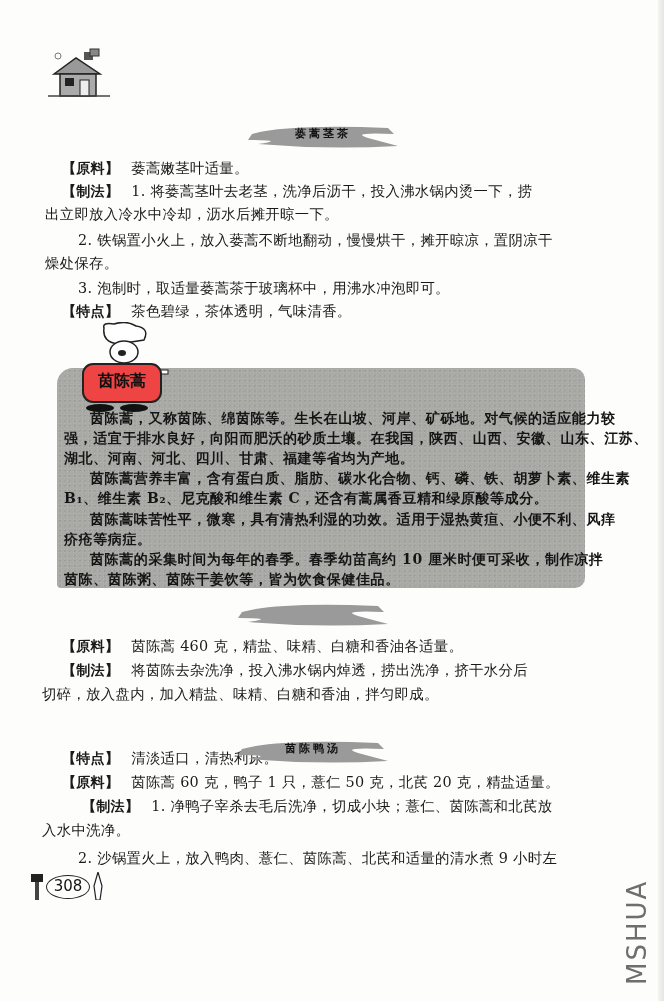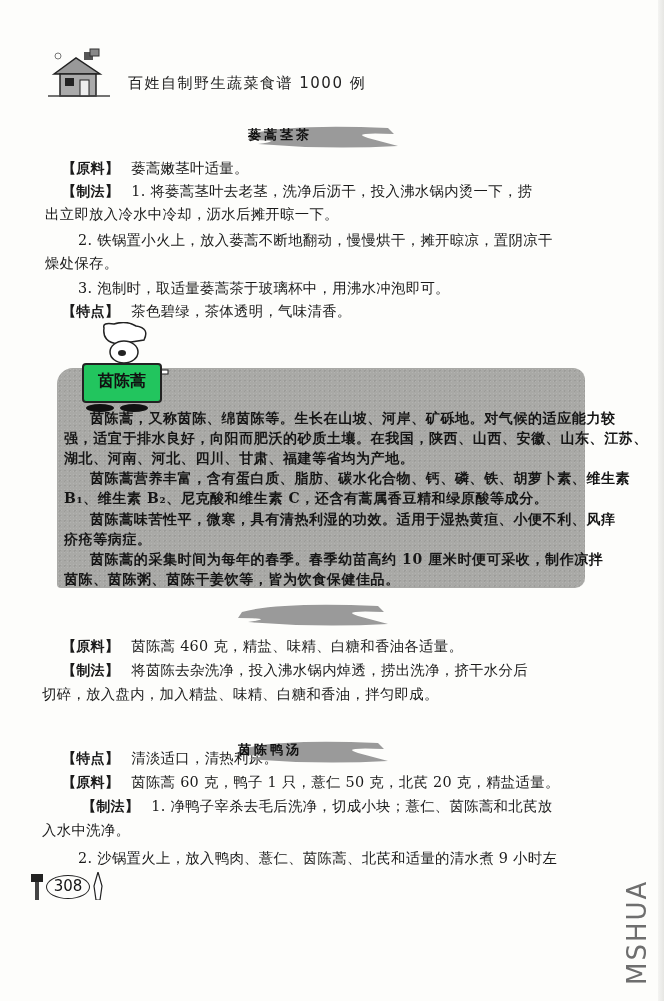--- a/index.html
+++ b/index.html
@@ -11,33 +11,33 @@
     }
     .page-edge { position: absolute; right: 0; top: 0; width: 6px; height: 1001px; background: linear-gradient(to right, #f4f4f2, #e6e6e3); }
     
     .header { position: absolute; left: 48px; top: 44px; height: 56px; width: 360px; }
     .house { position: absolute; left: 0; top: 2px; width: 64px; height: 54px; }
     .book-title { position: absolute; left: 80px; top: 30px; font-family: "DejaVu Sans", "Liberation Sans", sans-serif; font-size: 15px; letter-spacing: 1.5px; color: #222; }
 
     
     .recipe-title { position: absolute; height: 32px; width: 150px; }
     .brush { position: absolute; left: 0; top: 4px; width: 150px; height: 26px; }
-    .recipe-title span { position: absolute; left: 0; right: 0; top: 6px; text-align: left; font-weight: bold; font-size: 13px; letter-spacing: 3px; color: #111; font-family: "DejaVu Serif", serif; }
+    .recipe-title span { position: absolute; left: 0; right: 0; top: 6px; text-align: center; font-weight: bold; font-size: 11px; letter-spacing: 3px; color: #111; font-family: "DejaVu Serif", serif; }
 
     .line { position: absolute; font-size: 14.4px; line-height: 20px; white-space: nowrap; letter-spacing: 0.3px; }
     .lbl { font-family: "DejaVu Sans", "Liberation Sans", sans-serif; font-weight: bold; font-size: 14px; margin-right: 12px; }
 
     
     .info-box { position: absolute; left: 57px; top: 368px; width: 528px; height: 220px;
       background: #a9a9a6; border-radius: 16px 12px 10px 4px;
       background-image: radial-gradient(rgba(255,255,255,0.12) 1px, transparent 1px), radial-gradient(rgba(0,0,0,0.08) 1px, transparent 1px);
       background-size: 3px 3px, 5px 5px; }
     .info-line { position: absolute; font-size: 14px; line-height: 18px; font-weight: bold; color: #151515; white-space: nowrap; letter-spacing: 0.6px; }
     .chef { position: absolute; left: 62px; top: 322px; width: 110px; height: 92px; }
-    .sign { position: absolute; left: 82px; top: 363px; width: 76px; height: 36px; background: #22c55e; border: 2px solid #222; border-radius: 4px; }
+    .sign { position: absolute; left: 82px; top: 363px; width: 76px; height: 36px; background: #ef4444; border: 2px solid #222; border-radius: 11px; }
     .sign span { position: absolute; left: 0; right: 0; top: 6px; text-align: center; font-family: "DejaVu Sans", sans-serif; font-weight: bold; font-size: 16px; color: #111; }
 
     
     .page-num { position: absolute; left: 30px; top: 872px; width: 80px; height: 30px; }
     .page-num .oval { position: absolute; left: 16px; top: 3px; width: 42px; height: 22px; border: 1.5px solid #222; border-radius: 50%; }
     .page-num span { position: absolute; left: 16px; width: 44px; top: 5px; text-align: center; font-family: "DejaVu Sans", sans-serif; font-size: 15px; color: #111; }
     .watermark { position: absolute; left: 622px; top: 985px; transform: rotate(-90deg); transform-origin: left top; font-family: "DejaVu Sans", sans-serif; font-size: 26px; color: #6e6e6e; letter-spacing: 2px; }
   </style>
 </head>
 <body>
@@ -48,21 +48,20 @@
   <svg class="house" viewBox="0 0 64 54">
     <rect x="36" y="6" width="9" height="8" fill="#555"></rect>
     <rect x="42" y="3" width="9" height="7" fill="#888" stroke="#333" stroke-width="1"></rect>
     <circle cx="10" cy="10" r="3" fill="none" stroke="#777" stroke-width="1"></circle>
     <polygon points="6,28 28,12 52,28" fill="#999" stroke="#222" stroke-width="1.5"></polygon>
     <rect x="12" y="28" width="36" height="22" fill="#aaa" stroke="#222" stroke-width="1.5"></rect>
     <rect x="17" y="32" width="9" height="8" fill="#222"></rect>
     <rect x="32" y="34" width="9" height="16" fill="#eee" stroke="#222" stroke-width="1"></rect>
     <line x1="0" y1="50" x2="62" y2="50" stroke="#444" stroke-width="1.5"></line>
   </svg>
-  <div class="book-title">百姓自制野生蔬菜食谱 1000 例</div>
 </div>
 
 <div class="recipe-title" style="left:248px; top:120px;">
   <svg class="brush" viewBox="0 0 150 26" preserveAspectRatio="none">
     <path d="M4,10 Q40,0 140,4 L146,10 Q100,8 120,14 L150,22 Q80,26 10,20 Q40,16 0,16 Z" fill="#9a9a9a"></path>
   </svg>
   <span>蒌蒿茎茶</span>
 </div>
 
 <div class="line" style="left:62px; top:158px;"><span class="lbl">【原料】</span><span>蒌蒿嫩茎叶适量。</span></div>

